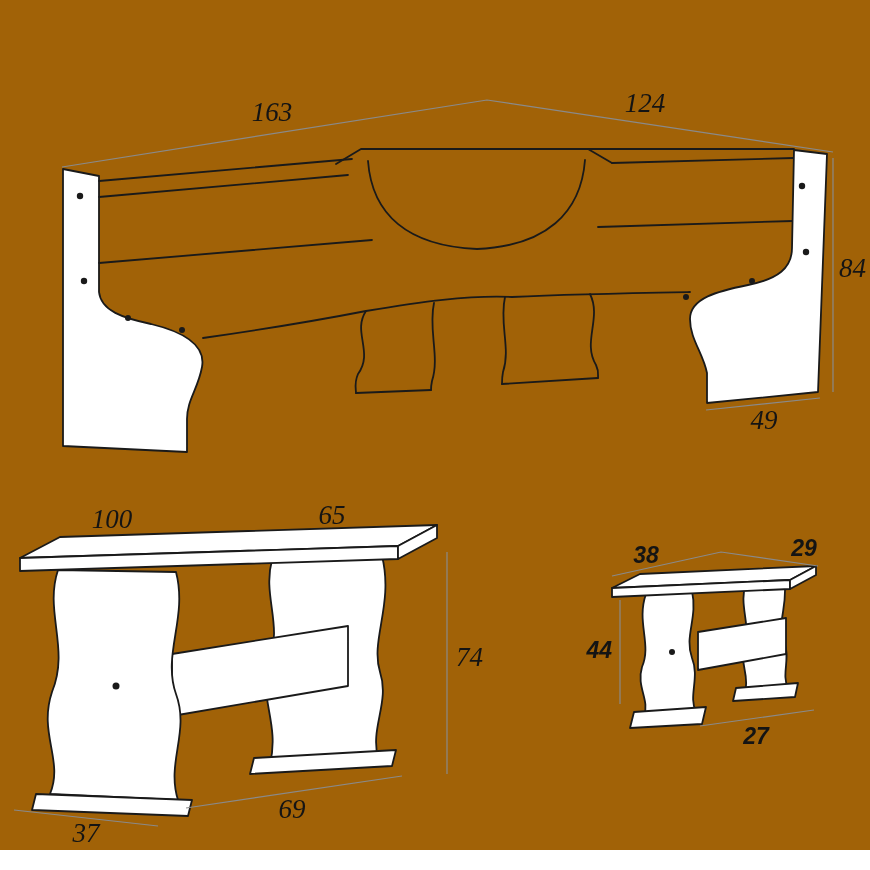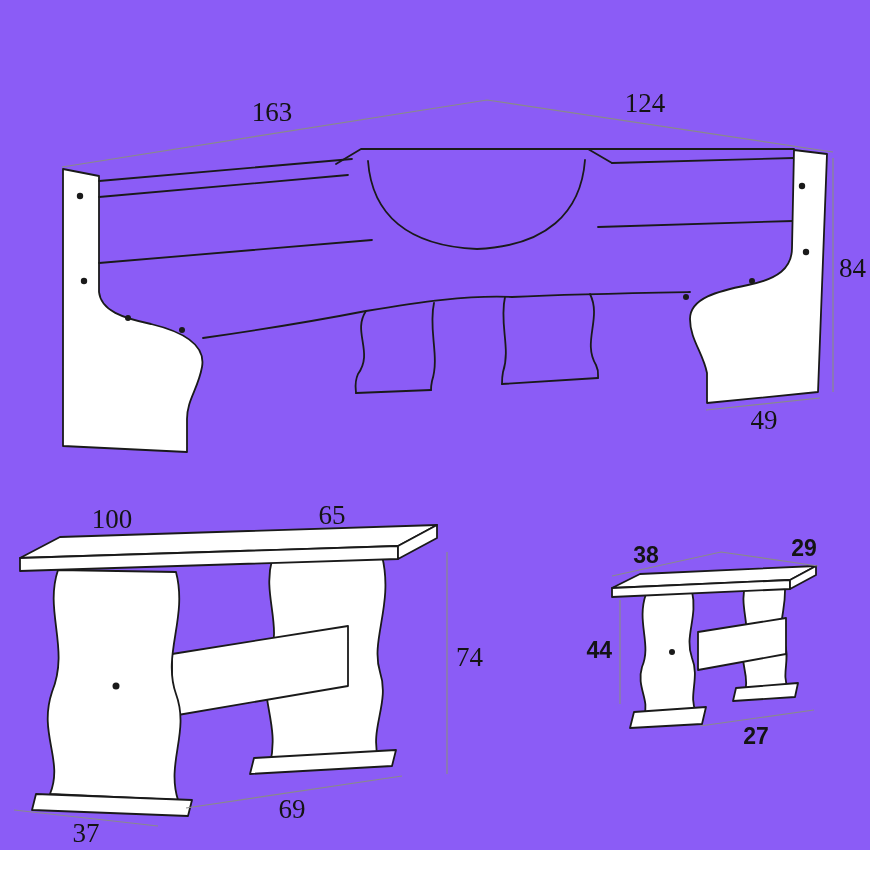--- a/index.html
+++ b/index.html
@@ -1,18 +1,19 @@
 <!DOCTYPE html>
 <html><head>
 <meta charset="utf-8">
 <style>
   html,body{margin:0;padding:0;background:#ffffff;}
   .canvas{
-    width:870px;height:850px;background:#8b5cf6;position:relative;overflow:hidden;
+    width:870px;height:850px;background:#a16207;position:relative;overflow:hidden;
     font-family:"Liberation Serif", serif;
+    font-style:italic;
   }
   svg{display:block;}
   .outline{fill:#ffffff;stroke:#1a1a1a;stroke-width:1.8;stroke-linejoin:round;stroke-linecap:round;}
   .line{fill:none;stroke:#1a1a1a;stroke-width:1.8;stroke-linejoin:round;stroke-linecap:round;}
   .dimline{fill:none;stroke:#8a8a8a;stroke-width:1.2;}
   .bolt{fill:#1a1a1a;stroke:none;}
   .dim{font-family:"Liberation Serif", serif;font-size:27px;fill:#141414;}
   .dimb{font-family:"Liberation Sans", sans-serif;font-size:23px;font-weight:bold;fill:#141414;}
   .mid{text-anchor:middle;}
   .start{text-anchor:start;}

